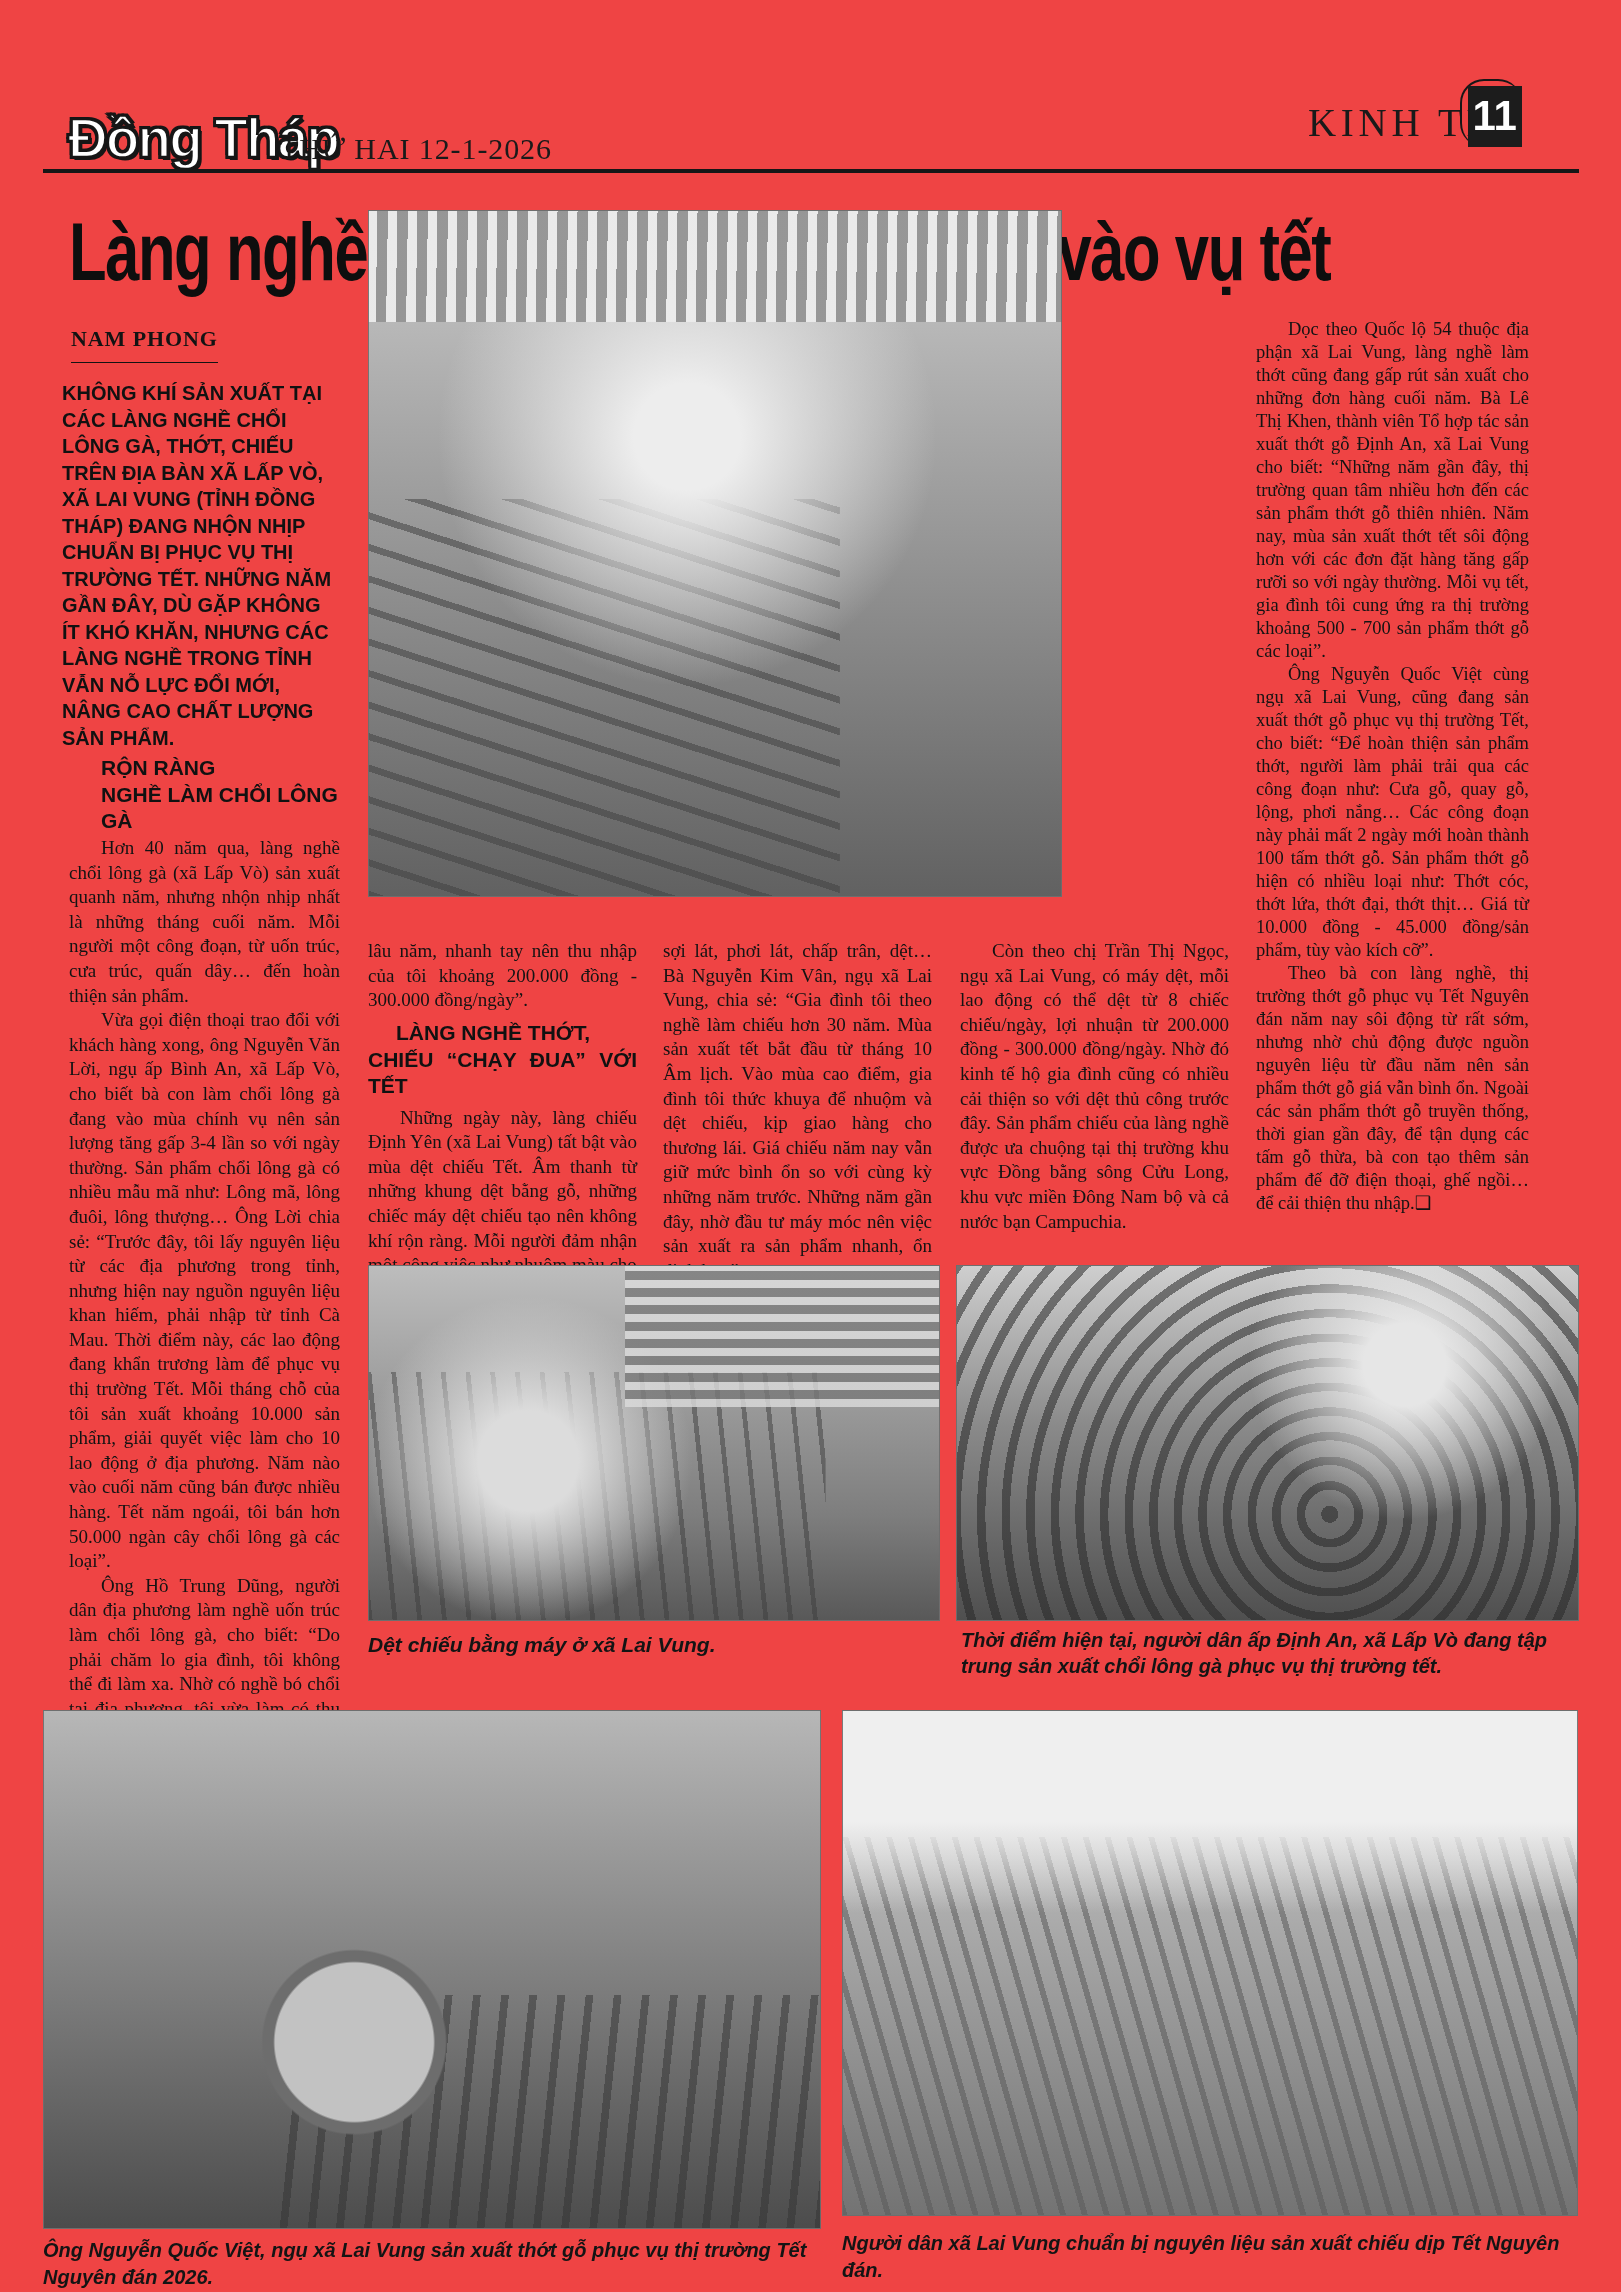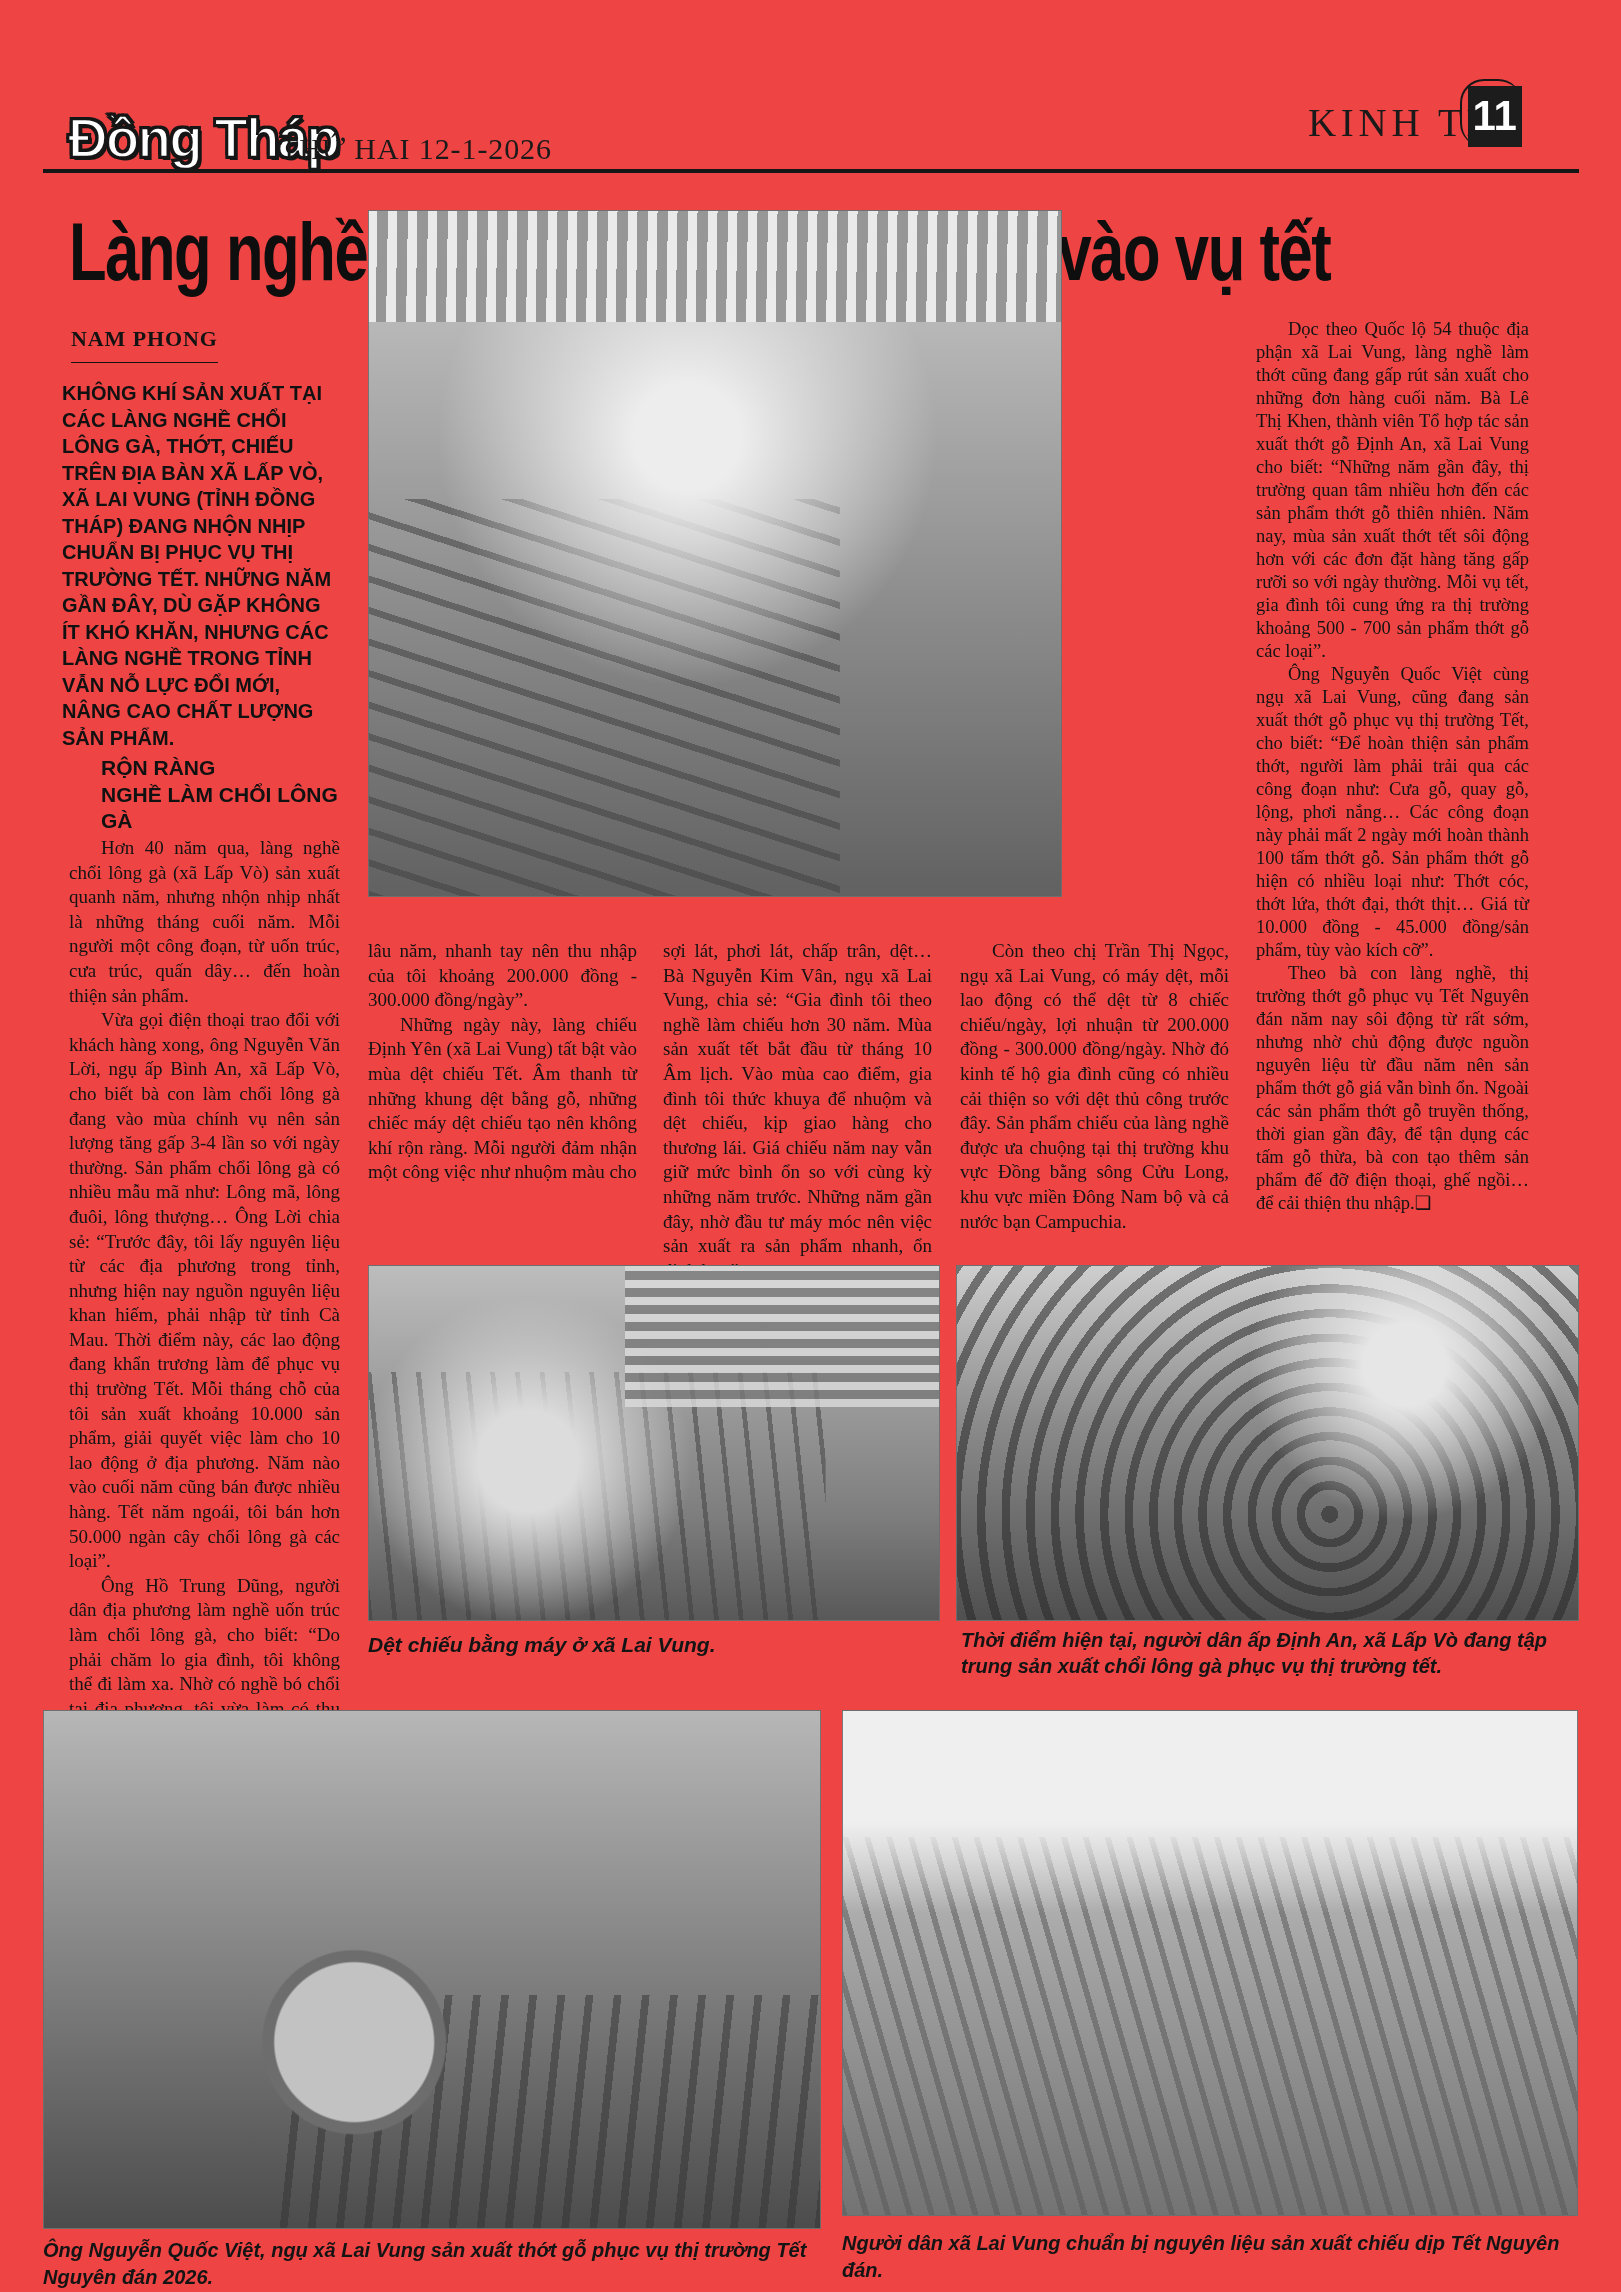--- a/index.html
+++ b/index.html
@@ -101,20 +101,24 @@
   <div class="abs col" style="left:69px;top:836px;width:271px;">
     <p class="ind">Hơn 40 năm qua, làng nghề chổi lông gà (xã Lấp Vò) sản xuất quanh năm, nhưng nhộn nhịp nhất là những tháng cuối năm. Mỗi người một công đoạn, từ uốn trúc, cưa trúc, quấn dây… đến hoàn thiện sản phẩm.</p>
     <p class="ind">Vừa gọi điện thoại trao đổi với khách hàng xong, ông Nguyễn Văn Lời, ngụ ấp Bình An, xã Lấp Vò, cho biết bà con làm chổi lông gà đang vào mùa chính vụ nên sản lượng tăng gấp 3-4 lần so với ngày thường. Sản phẩm chổi lông gà có nhiều mẫu mã như: Lông mã, lông đuôi, lông thượng… Ông Lời chia sẻ: “Trước đây, tôi lấy nguyên liệu từ các địa phương trong tỉnh, nhưng hiện nay nguồn nguyên liệu khan hiếm, phải nhập từ tỉnh Cà Mau. Thời điểm này, các lao động đang khẩn trương làm để phục vụ thị trường Tết. Mỗi tháng chỗ của tôi sản xuất khoảng 10.000 sản phẩm, giải quyết việc làm cho 10 lao động ở địa phương. Năm nào vào cuối năm cũng bán được nhiều hàng. Tết năm ngoái, tôi bán hơn 50.000 ngàn cây chổi lông gà các loại”.</p>
     <p class="ind">Ông Hồ Trung Dũng, người dân địa phương làm nghề uốn trúc làm chổi lông gà, cho biết: “Do phải chăm lo gia đình, tôi không thể đi làm xa. Nhờ có nghề bó chổi tại địa phương, tôi vừa làm có thu nhập, vừa lo được việc nhà. Nhờ kinh nghiệm trong nghề</p>
   </div>
 
   <div class="abs photo ph-main" style="left:368px;top:210px;width:694px;height:687px;" title="man-bending-bamboo-canes-in-workshop"></div>
 
   <div class="abs col" style="left:368px;top:939px;width:269px;">
     <p>lâu năm, nhanh tay nên thu nhập của tôi khoảng 200.000 đồng - 300.000 đồng/ngày”.</p>
+    <div class="subhead sub-in">
+      <div class="l1">LÀNG NGHỀ THỚT,</div>
+      <div>CHIẾU “CHẠY ĐUA” VỚI TẾT</div>
+    </div>
     <p class="ind">Những ngày này, làng chiếu Định Yên (xã Lai Vung) tất bật vào mùa dệt chiếu Tết. Âm thanh từ những khung dệt bằng gỗ, những chiếc máy dệt chiếu tạo nên không khí rộn ràng. Mỗi người đảm nhận một công việc như nhuộm màu cho</p>
   </div>
 
   <div class="abs col" style="left:663px;top:939px;width:269px;">
     <p>sợi lát, phơi lát, chấp trân, dệt… Bà Nguyễn Kim Vân, ngụ xã Lai Vung, chia sẻ: “Gia đình tôi theo nghề làm chiếu hơn 30 năm. Mùa sản xuất tết bắt đầu từ tháng 10 Âm lịch. Vào mùa cao điểm, gia đình tôi thức khuya để nhuộm và dệt chiếu, kịp giao hàng cho thương lái. Giá chiếu năm nay vẫn giữ mức bình ổn so với cùng kỳ những năm trước. Những năm gần đây, nhờ đầu tư máy móc nên việc sản xuất ra sản phẩm nhanh, ổn định hơn”.</p>
   </div>
 
   <div class="abs col" style="left:960px;top:939px;width:269px;">
     <p class="ind">Còn theo chị Trần Thị Ngọc, ngụ xã Lai Vung, có máy dệt, mỗi lao động có thể dệt từ 8 chiếc chiếu/ngày, lợi nhuận từ 200.000 đồng - 300.000 đồng/ngày. Nhờ đó kinh tế hộ gia đình cũng có nhiều cải thiện so với dệt thủ công trước đây. Sản phẩm chiếu của làng nghề được ưa chuộng tại thị trường khu vực Đồng bằng sông Cửu Long, khu vực miền Đông Nam bộ và cả nước bạn Campuchia.</p>
   </div>

